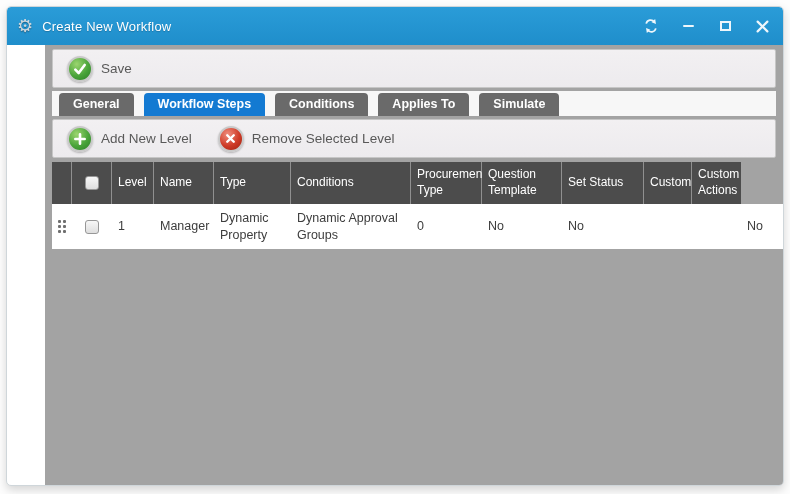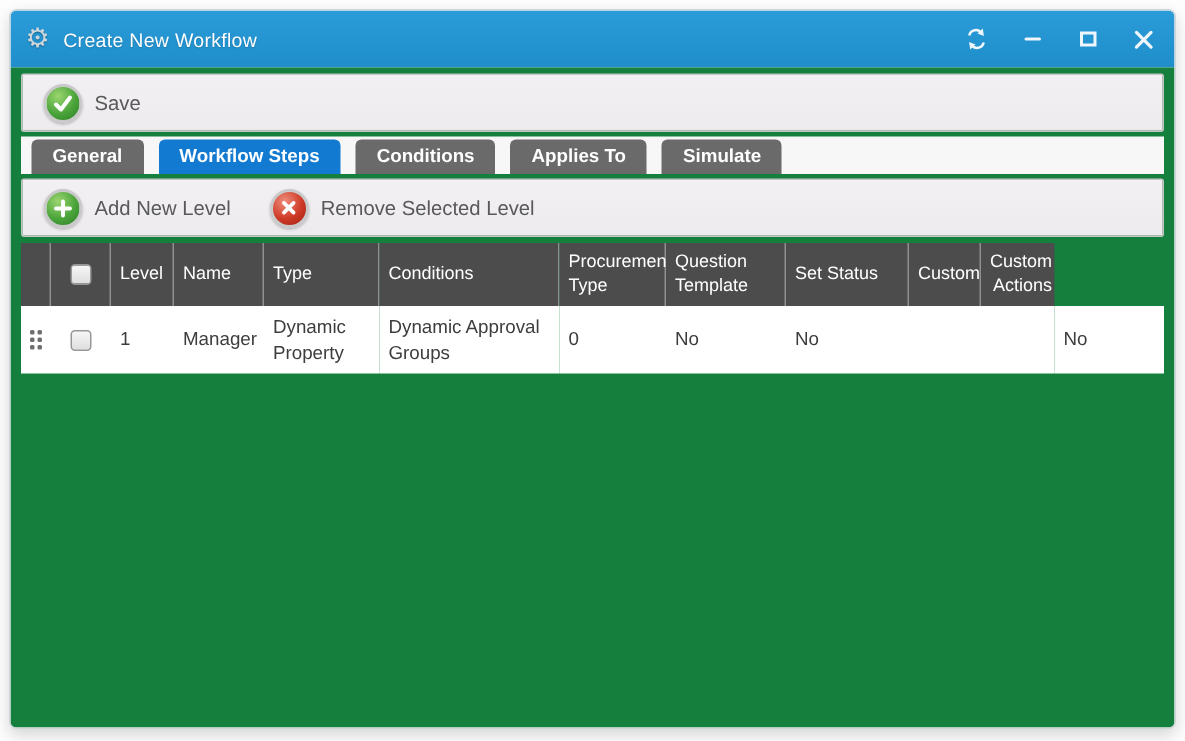--- a/index.html
+++ b/index.html
@@ -43,22 +43,22 @@
   }
   .wc {
     width:18px; height:18px;
     display:flex; align-items:center; justify-content:center;
     cursor:pointer;
   }
   .min-glyph { width:11px; height:2px; background:#eef6fb; border-radius:1px; }
   .max-glyph { width:11px; height:10px; border:2px solid #eef6fb; }
   
   .content {
-    flex:1; background:#15803d; padding:4px 7px 0 7px;
-    display:flex; flex-direction:column;
+    flex:1; background:#a3a3a3; padding:4px 7px 0 7px;
+    display:flex; flex-direction:column;margin-left:38px;
   }
   .toolbar {
     background:linear-gradient(180deg,#f2f0f2 0%,#edebee 100%);
     border:1px solid #c6c6c6;
     border-radius:2px;
     height:39px; flex:0 0 39px;
     display:flex; align-items:center;
     padding:0 10px;
     gap:18px;
   }
@@ -101,21 +101,21 @@
     grid-template-columns:20px 40px 42px 60px 77px 120px 71px 80px 82px 48px 49px minmax(60px,1fr);
   }
   .th {
     background:#4c4c4c; color:#ffffff;
     font-size:12px; line-height:1.3;
     padding:3px 6px;
     min-height:42px;
     display:flex; align-items:center;
     border-right:1px solid rgba(255,255,255,0.38);
   }
-  .th:last-child { border-right:none;text-align:right; }
+  .th:last-child { border-right:none; }
   .th.center, .td.center { justify-content:center; padding:3px 2px; }
   .td {
     background:#ffffff; color:#3d3d3d;
     font-size:12.5px; line-height:1.3;
     padding:4px 6px;
     min-height:45px;
     display:flex; align-items:center;
   }
   .checkbox {
     width:14px; height:14px;

